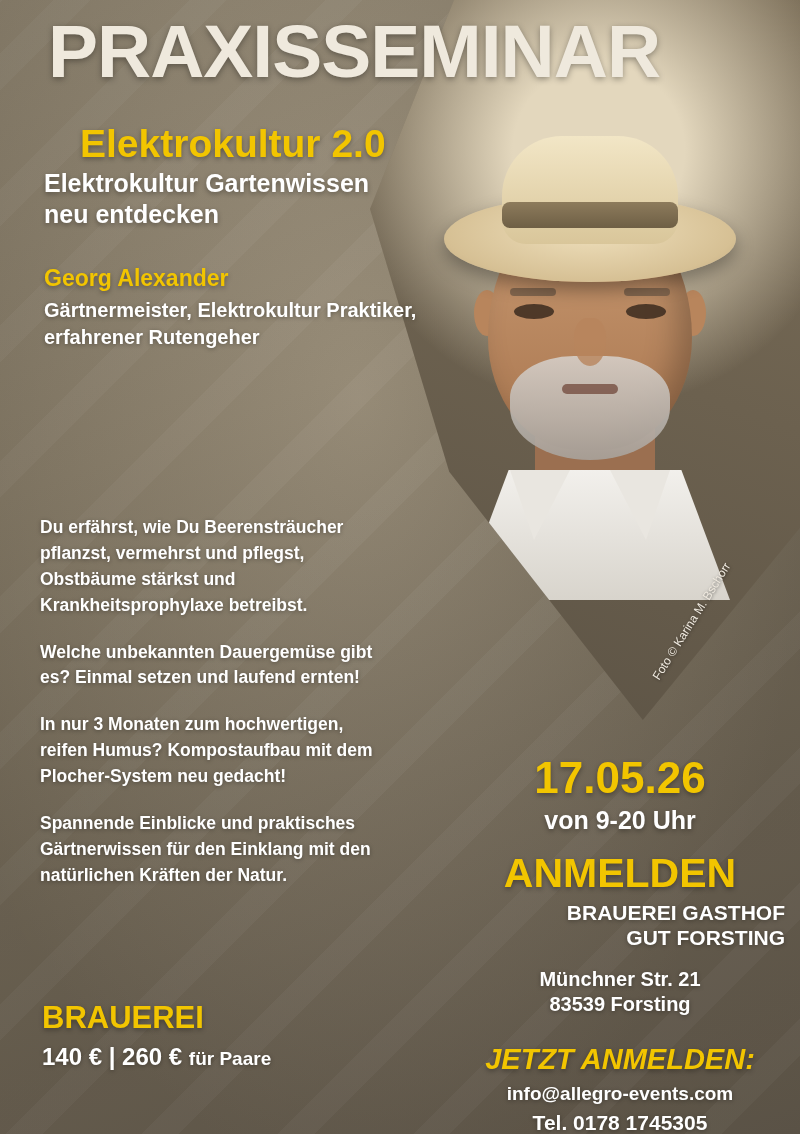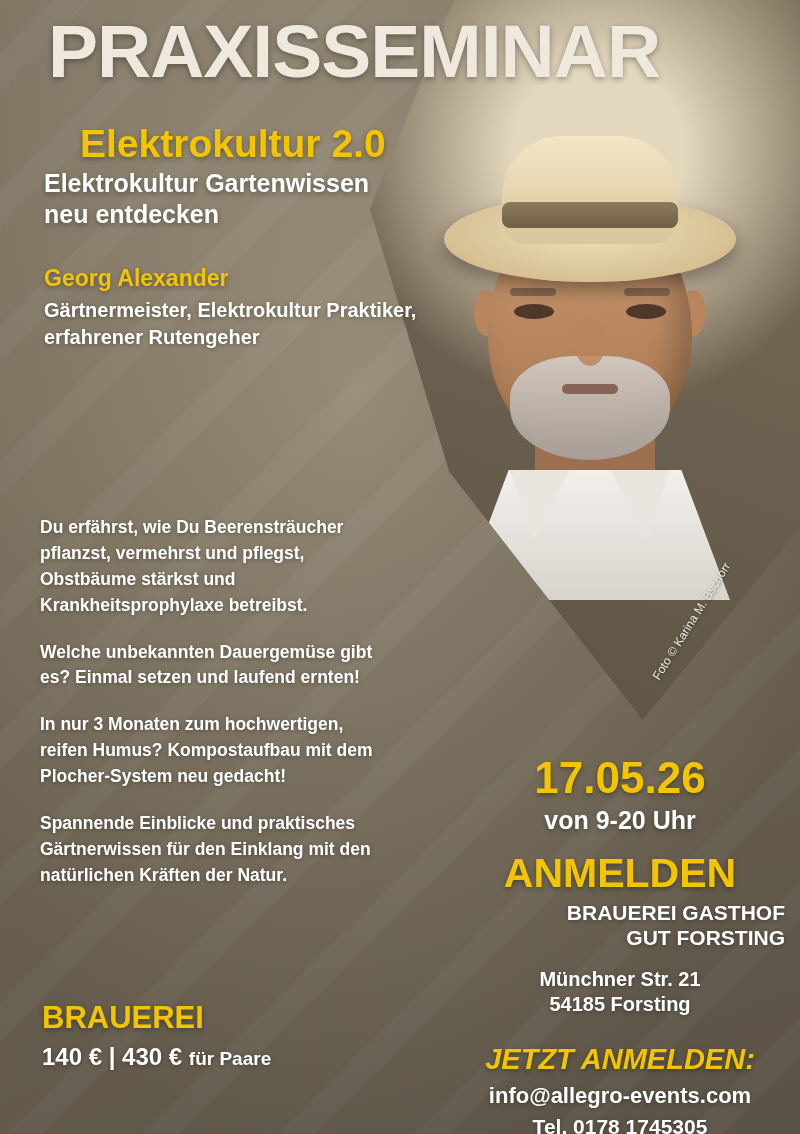--- a/index.html
+++ b/index.html
@@ -179,21 +179,21 @@
   .ev-addr{
     margin-top:16px;font-size:20px;font-weight:bold;color:#ffffff;line-height:1.25;
     text-shadow:0 1px 4px rgba(0,0,0,.35);
   }
   .cta{
     margin-top:28px;font-size:29px;font-weight:bold;color:#f2c500;line-height:1;
     text-shadow:0 2px 5px rgba(0,0,0,.35);
     font-style:italic;
   }
   .cta-mail{
-    margin-top:9px;font-size:22px;font-weight:bold;color:#ffffff;
+    margin-top:9px;font-size:19px;font-weight:bold;color:#ffffff;
     text-shadow:0 1px 4px rgba(0,0,0,.35);
   }
   .cta-tel{
     margin-top:6px;font-size:21px;font-weight:bold;color:#ffffff;
     text-shadow:0 1px 4px rgba(0,0,0,.35);
   }
 
   
   .footer{
     position:absolute;left:0;right:0;bottom:12px;text-align:center;
@@ -244,30 +244,30 @@
 
   <div class="body-copy">
     <p>Du erfährst, wie Du Beerensträucher pflanzst, vermehrst und pflegst, Obstbäume stärkst und Krankheitsprophylaxe betreibst.</p>
     <p>Welche unbekannten Dauergemüse gibt es? Einmal setzen und laufend ernten!</p>
     <p>In nur 3 Monaten zum hochwertigen, reifen Humus? Kompostaufbau mit dem Plocher-System neu gedacht!</p>
     <p>Spannende Einblicke und praktisches Gärtnerwissen für den Einklang mit den natürlichen Kräften der Natur.</p>
   </div>
 
   <div class="tickets-label">BRAUEREI</div>
   <div class="tickets-price">
-    <span>140 € | 430 €</span>
+    <span>140 € | 260 €</span>
     <span class="small">für Paare</span>
   </div>
 
   <div class="right-col">
     <div class="ev-date">17.05.26</div>
     <div class="ev-time">von 9-20 Uhr</div>
     <div class="ev-city">ANMELDEN</div>
     <div class="ev-venue" style="white-space:pre-line">BRAUEREI GASTHOF
 GUT FORSTING</div>
     <div class="ev-addr" style="white-space:pre-line">Münchner Str. 21
-54185 Forsting</div>
+83539 Forsting</div>
     <div class="cta">JETZT ANMELDEN:</div>
     <div class="cta-mail">info@allegro-events.com</div>
     <div class="cta-tel">Tel. 0178 1745305</div>
   </div>
 
 </div>
 
 </body></html>

